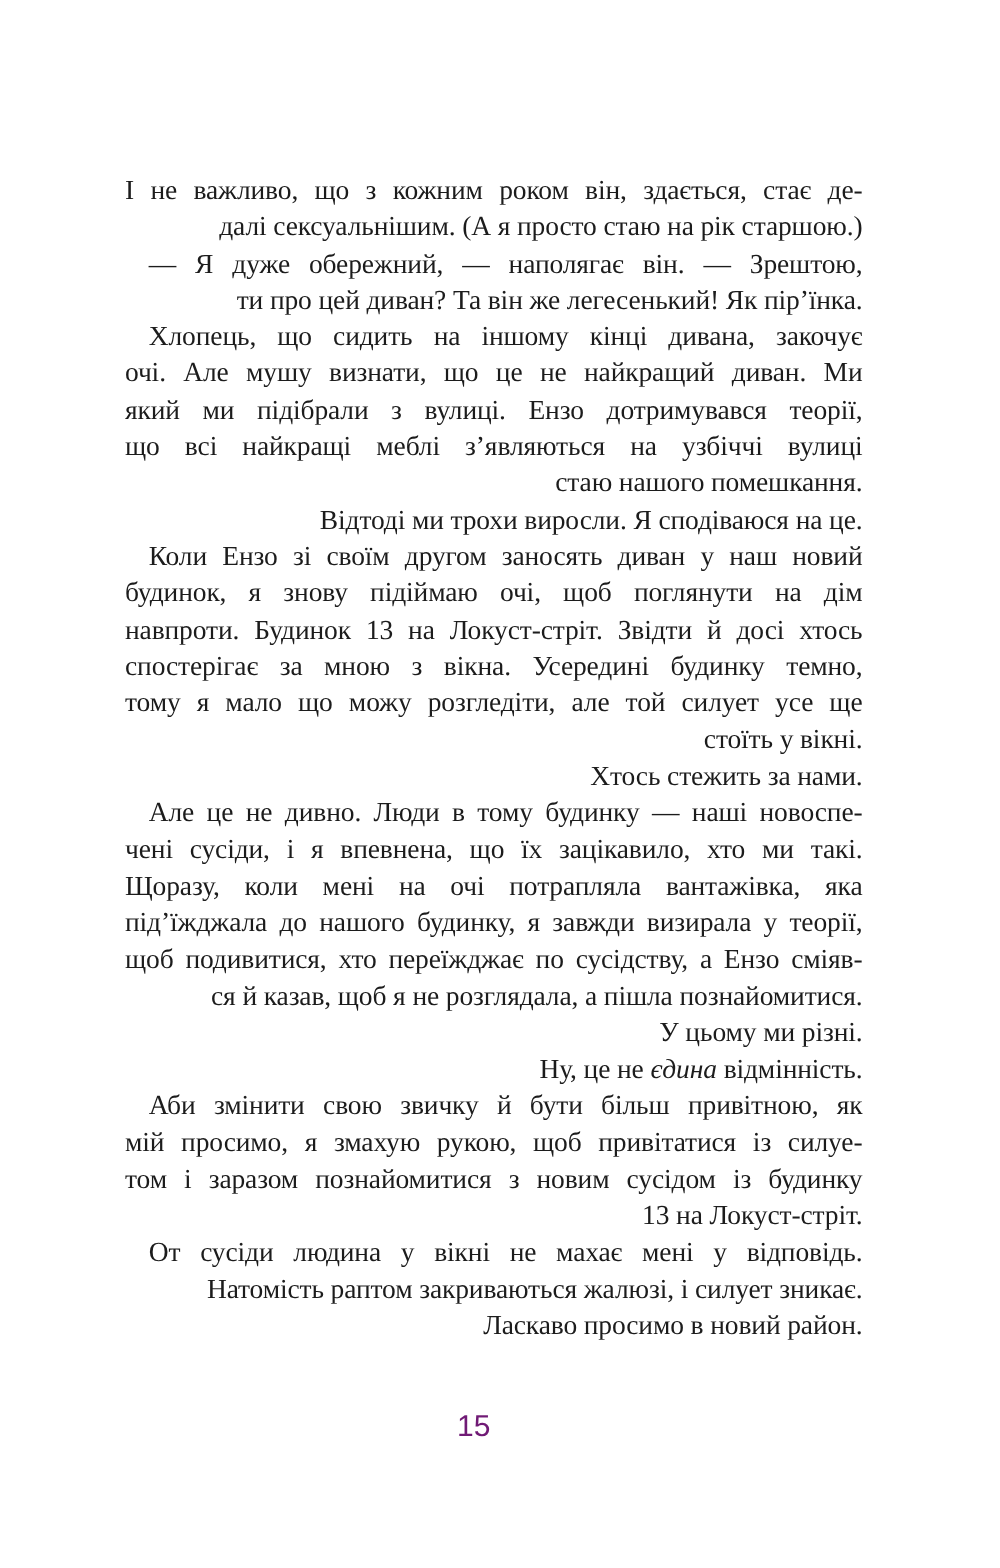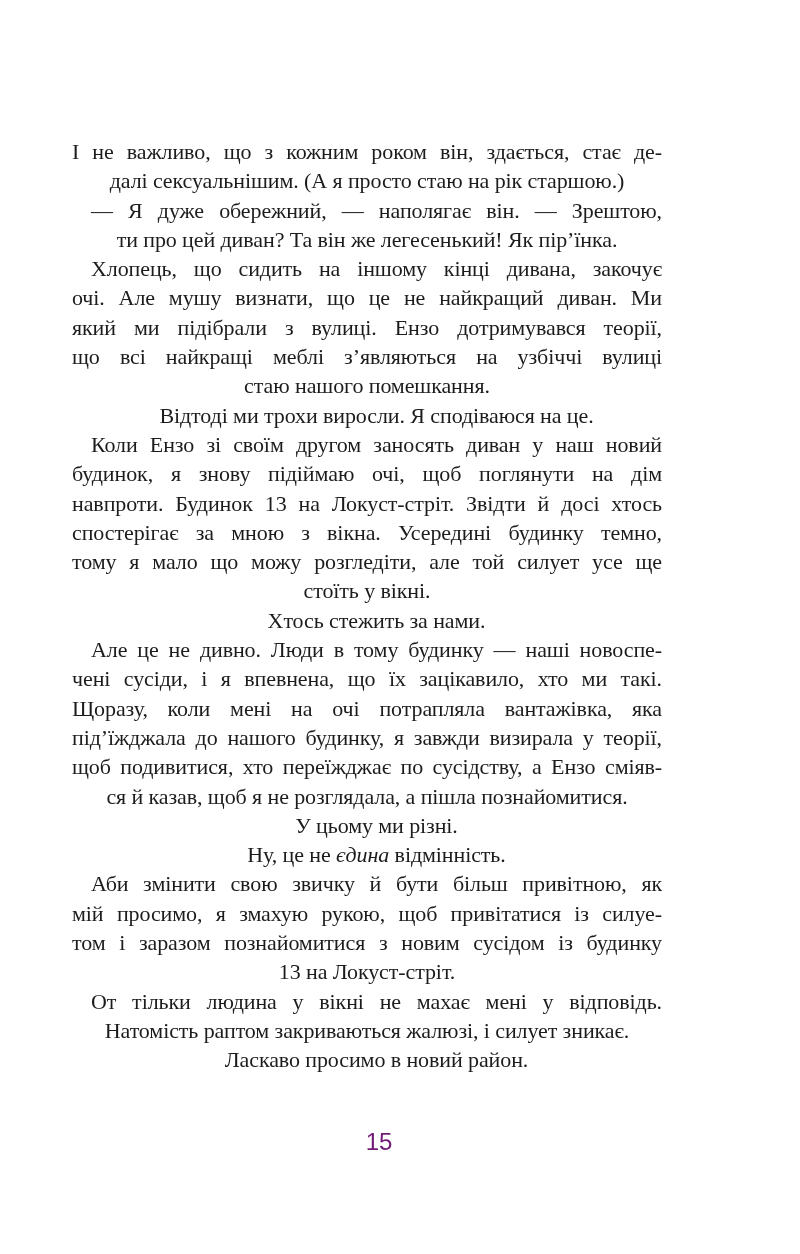--- a/index.html
+++ b/index.html
@@ -11,35 +11,35 @@
     position: relative;
     width: 800px;
     height: 1254px;
     background: #ffffff;
     overflow: hidden;
     font-family: "Liberation Serif", serif;
     color: #1c1c1c;
   }
   .text-block {
     position: absolute;
-    left: 72px;
+    left: 100px;
     top: 137px;
     width: 590px;
     font-size: 22px;
     line-height: 29.3px;
     letter-spacing: -0.1px;
   }
   .para { margin: 0; }
   .line {
     text-align: justify;
     text-align-last: justify;
     white-space: normal;
   }
   .line.last {
-    text-align: center;
+    text-align: right;
     text-align-last: auto;
   }
   .line.indent {
     padding-left: 19px;
   }
   .line em {
     font-style: italic;
   }
   .page-number {
     position: absolute;
@@ -100,21 +100,21 @@
       <div class="para">
         <div class="line last indent">Ну, це не <em>єдина</em> відмінність.</div>
       </div>
       <div class="para">
         <div class="line indent">Аби змінити свою звичку й бути більш привітною, як</div>
         <div class="line">мій просимо, я змахую рукою, щоб привітатися із силуе-</div>
         <div class="line">том і заразом познайомитися з новим сусідом із будинку</div>
         <div class="line last">13 на Локуст-стріт.</div>
       </div>
       <div class="para">
-        <div class="line indent">От тільки людина у вікні не махає мені у відповідь.</div>
+        <div class="line indent">От сусіди людина у вікні не махає мені у відповідь.</div>
         <div class="line last">Натомість раптом закриваються жалюзі, і силует зникає.</div>
       </div>
       <div class="para">
         <div class="line last indent">Ласкаво просимо в новий район.</div>
       </div>
     </main>
   <div class="page-number">15</div>
 </div>
 
 </body></html>

